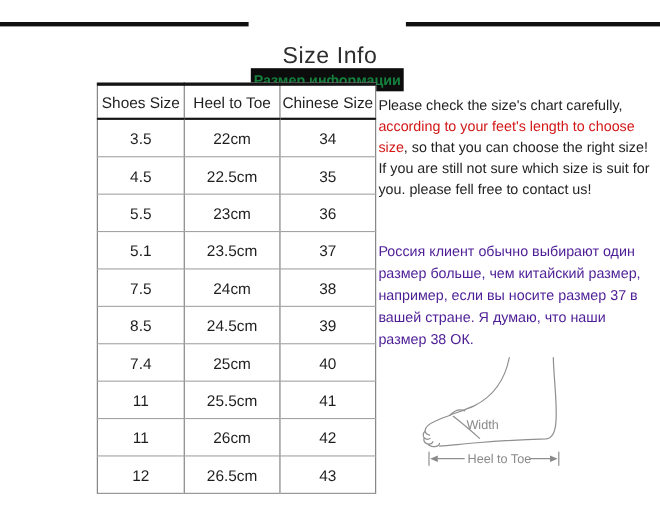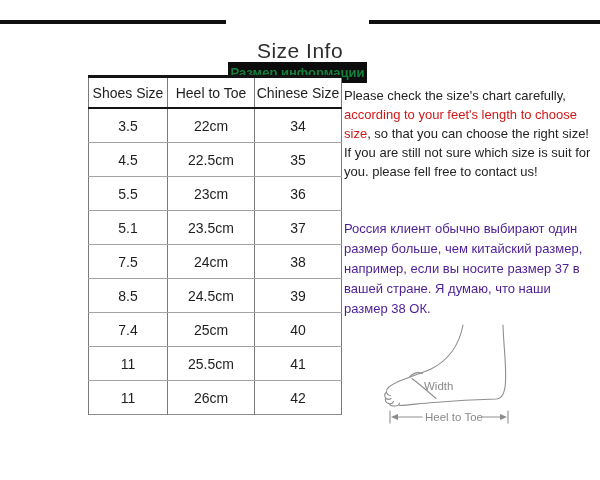--- a/index.html
+++ b/index.html
@@ -111,20 +111,25 @@
       <tr>
         <td>11</td>
         <td>25.5cm</td>
         <td>41</td>
       </tr>
       <tr>
         <td>11</td>
         <td>26cm</td>
         <td>42</td>
       </tr>
+      <tr>
+        <td>12</td>
+        <td>26.5cm</td>
+        <td>43</td>
+      </tr>
     </tbody>
   </table>
 
   <div class="note-en">
     <div><span>Please check the size's chart carefully,</span></div>
     <div><span class="red">according to your feet's length to choose</span></div>
     <div><span class="red">size</span><span>, so that you can choose the right size!</span></div>
     <div><span>If you are still not sure which size is suit for</span></div>
     <div><span>you. please fell free to contact us!</span></div>
   </div>

